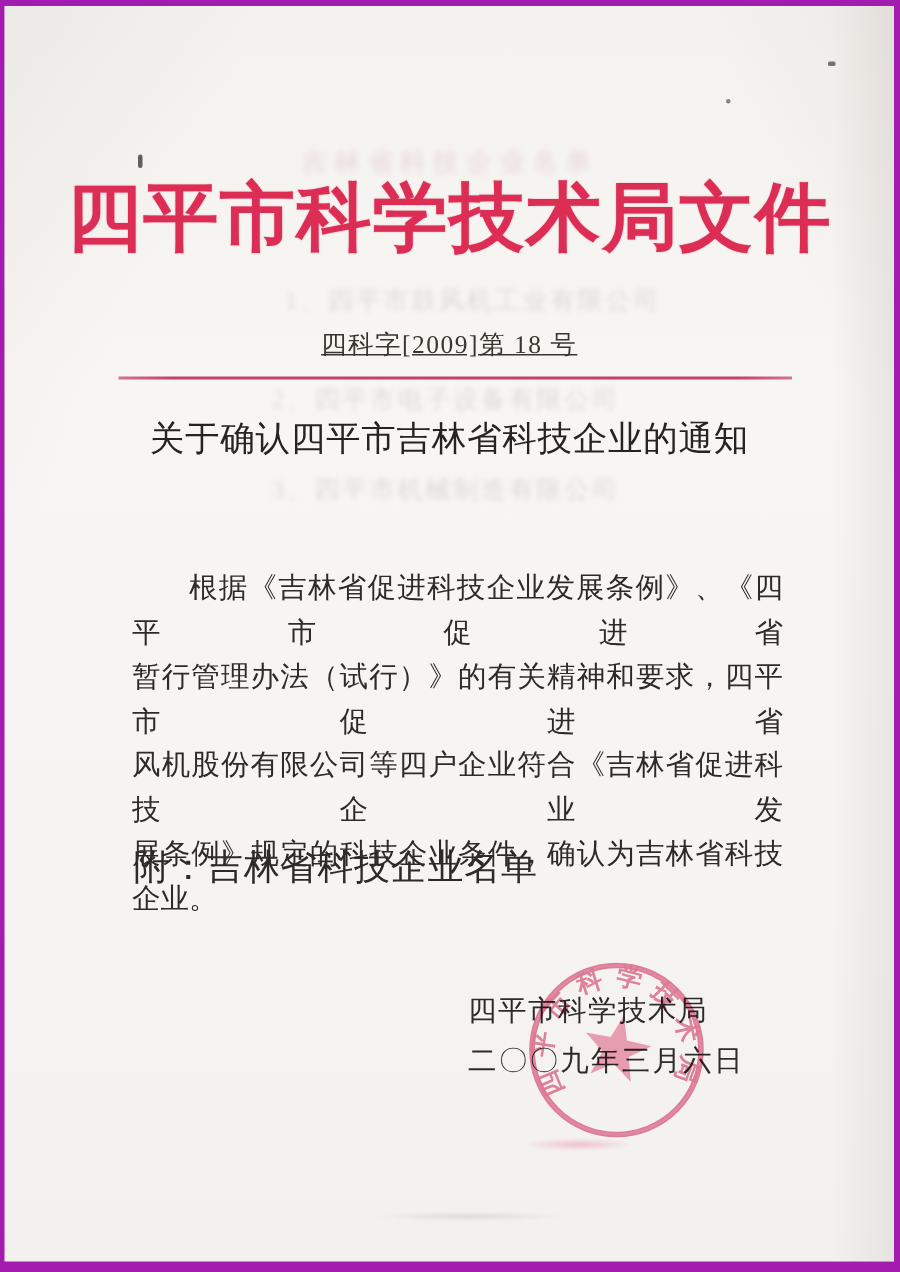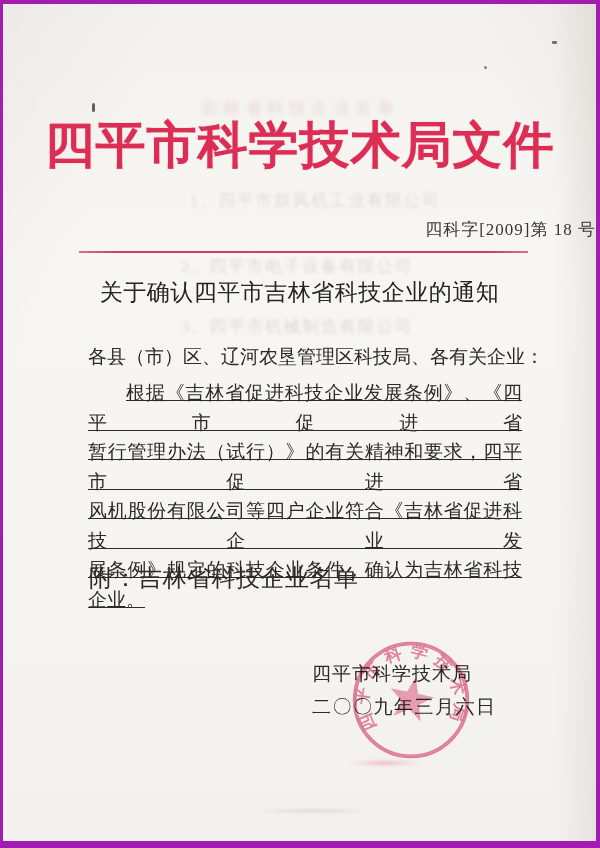--- a/index.html
+++ b/index.html
@@ -25,42 +25,43 @@
     text-align:center;
     font-size:50px;line-height:70px;
     font-weight:bold;
     color:#dc2e55;
     letter-spacing:1px;
     text-shadow:0 0 1px rgba(220,46,85,.55);
     white-space:nowrap;
   }
   .doc-number{
     left:0;right:0;top:214px;
-    text-align:right;
+    text-align:center;
     font-size:17px;color:#39362f;
     letter-spacing:1px;
+    text-decoration:underline;
   }
   .red-rule{
     left:76px;top:247px;width:449px;height:2px;
     background:linear-gradient(90deg,#d4738f,#c83f68 8%,#c83f68 92%,#d4738f);
   }
   .subject-title{
     left:0;right:0;top:273px;
     text-align:center;
     font-size:23px;font-weight:normal;color:#262420;
     letter-spacing:.5px;white-space:nowrap;
   }
   
   .salutation{
     left:85px;top:340px;
     font-size:19px;color:#2d2b27;white-space:nowrap;
   }
   .paragraph{
     left:85px;top:374px;width:434px;
-    font-size:19px;line-height:29.5px;color:#2d2b27;text-decoration:underline;
+    font-size:19px;line-height:29.5px;color:#2d2b27;
   }
   .paragraph .pline{
     text-align:justify;
     text-align-last:justify;
   }
   .paragraph .pline.first{text-indent:38px;}
   .paragraph .pline.last{text-align-last:left;}
   .attachment{
     left:86px;top:558px;
     font-size:24px;color:#2d2b27;white-space:nowrap;letter-spacing:.5px;
@@ -133,21 +134,20 @@
     <div class="abs gray-streak"></div>
 
     <div class="abs header-title">四平市科学技术局文件</div>
 
     <div class="abs doc-number">四科字[2009]第 18 号</div>
 
     <div class="abs red-rule"></div>
 
     <div class="abs subject-title">关于确认四平市吉林省科技企业的通知</div>
 
-    <div class="abs salutation">各县（市）区、辽河农垦管理区科技局、各有关企业：</div>
 
     <div class="abs paragraph">
       <div class="pline first">根据《吉林省促进科技企业发展条例》、《四平市促进省</div>
       <div class="pline">暂行管理办法（试行）》的有关精神和要求，四平市促进省</div>
       <div class="pline">风机股份有限公司等四户企业符合《吉林省促进科技企业发</div>
       <div class="pline last">展条例》规定的科技企业条件，确认为吉林省科技企业。</div>
     </div>
 
     <div class="abs attachment">附：吉林省科技企业名单</div>
 

